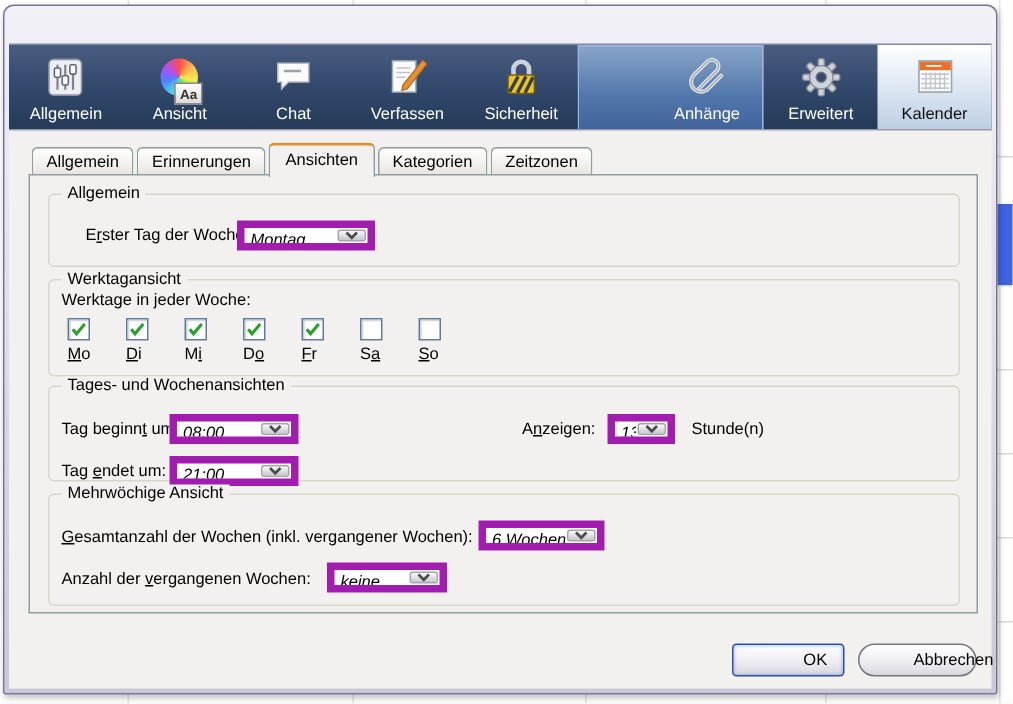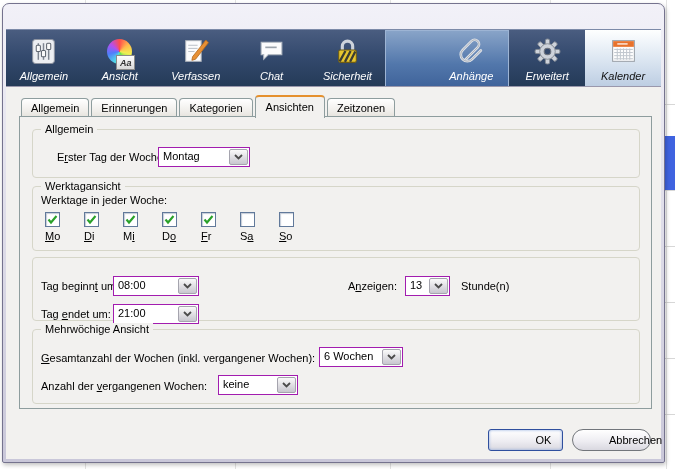--- a/index.html
+++ b/index.html
@@ -40,21 +40,21 @@
   }
 
   
   .toolbar{
     position:absolute;left:3px;right:3px;top:25px;height:57px;
     background:linear-gradient(180deg,#4a5d80 0%,#344a6e 45%,#243a57 100%);
     border-top:1px solid #7c8aa8;display:flex;
   }
   .tb-item{
     flex:1;display:flex;flex-direction:column;align-items:center;justify-content:flex-end;
-    padding:4px 0 5px;color:#fff;cursor:default;font-style:italic;
+    padding:4px 0 5px;color:#fff;cursor:default;
   }
   .tb-item .ticon{height:34px;display:flex;align-items:center;justify-content:center;position:relative;}
   .tb-item.hover{background:linear-gradient(#8aa5c9,#5277ab 60%,#3f639a);box-shadow:inset 0 0 0 1px #9db4d4;padding-left:48px;}
   .tb-item.selected{background:linear-gradient(#feffff,#dde7f2 50%,#bccde2);color:#111;}
   .tb-label{font-size:11px;margin-top:2px;}
 
   .colorwheel{width:25px;height:25px;border-radius:50%;
     background:conic-gradient(#ff4d4d,#ffb84d,#f0ee52,#6fe04f,#4fd4e8,#4f7dfc,#b44ff0,#ff4d4d);}
   .aabox{position:absolute;right:-3px;bottom:-2px;width:17px;height:13px;
     background:linear-gradient(#fefefe,#d9d9d9);border:1px solid #8a8a8a;
@@ -87,21 +87,21 @@
   .g1{top:12px;height:47px;}
   .g2{top:69px;height:63px;}
   .g3{top:140px;height:62px;}
   .g4{top:212px;height:73px;}
 
   .flabel{position:absolute;white-space:nowrap;}
 
   
   .combo{
     position:absolute;height:20px;display:flex;align-items:stretch;
-    background:#fff;border:1px solid #a21caf;box-sizing:border-box;cursor:default;
+    background:#fff;border:5px solid #a21caf;box-sizing:border-box;cursor:default;font-style:italic;
   }
   .combo-text{flex:1;padding:2px 4px 0;overflow:hidden;white-space:nowrap;}
   .combo-btn{
     width:17px;display:flex;align-items:center;justify-content:center;
     background:linear-gradient(#fafafa,#dcdbe0 60%,#c8c7cf);
     border:1px solid #a5a4ae;border-radius:2px;margin:1px;
   }
 
   
   .daycol{position:absolute;top:25px;width:34px;}
@@ -164,38 +164,38 @@
       <span class="ticon">
         <span class="colorwheel"></span>
         <span class="aabox">Aa</span>
       </span>
       <span class="tb-label">Ansicht</span>
     </div>
 
     <div class="tb-item">
       <span class="ticon">
         <svg viewBox="0 0 28 28" width="29" height="29">
+          <path d="M4,5 h20 v12 h-13 l-4.5,4.5 v-4.5 h-2.5 z" fill="#fbfbfc" stroke="#b3bac3"></path>
+          <line x1="8" y1="10" x2="19" y2="10" stroke="#9aa2ab" stroke-width="1.6"></line>
+        </svg>
+      </span>
+      <span class="tb-label">Chat</span>
+    </div>
+
+    <div class="tb-item">
+      <span class="ticon">
+        <svg viewBox="0 0 28 28" width="29" height="29">
           <rect x="4.5" y="3.5" width="15" height="20" fill="#fcfcfd" stroke="#a9afb8"></rect>
           <line x1="7" y1="8" x2="16" y2="8" stroke="#bcc2ca"></line>
           <line x1="7" y1="11" x2="16" y2="11" stroke="#bcc2ca"></line>
           <line x1="7" y1="14" x2="13" y2="14" stroke="#bcc2ca"></line>
           <polygon points="24,3 26.5,5.5 14,21.5 10.5,22.5 11.2,19" fill="#e89035" stroke="#b36a1e" stroke-width="0.8"></polygon>
         </svg>
       </span>
       <span class="tb-label">Verfassen</span>
-    </div>
-
-    <div class="tb-item">
-      <span class="ticon">
-        <svg viewBox="0 0 28 28" width="29" height="29">
-          <path d="M4,5 h20 v12 h-13 l-4.5,4.5 v-4.5 h-2.5 z" fill="#fbfbfc" stroke="#b3bac3"></path>
-          <line x1="8" y1="10" x2="19" y2="10" stroke="#9aa2ab" stroke-width="1.6"></line>
-        </svg>
-      </span>
-      <span class="tb-label">Chat</span>
     </div>
 
     <div class="tb-item">
       <span class="ticon">
         <svg viewBox="0 0 28 28" width="29" height="29">
           <path d="M9,13 v-4 a5,5 0 0 1 10,0 v4" fill="none" stroke="#cdd3db" stroke-width="3"></path>
           <rect x="5.5" y="12.5" width="17" height="12" rx="1.5" fill="#e7c52e" stroke="#6f5c12"></rect>
           <path d="M6.5,23.5 L12,13.5 M11.5,24 L17,13.5 M16.5,24 L21.5,14" stroke="#3c3c32" stroke-width="2.2"></path>
         </svg>
       </span>
@@ -249,22 +249,22 @@
       </span>
       <span class="tb-label">Kalender</span>
     </div>
   </div>
 
   <div class="content">
 
     <div class="tabstrip">
       <div class="tab">Allgemein</div>
       <div class="tab">Erinnerungen</div>
+      <div class="tab active">Ansichten</div>
       <div class="tab">Kategorien</div>
-      <div class="tab active">Ansichten</div>
       <div class="tab">Zeitzonen</div>
     </div>
 
     <div class="tabpanel">
 
       <div class="group g1">
         <span class="group-title">Allgemein</span>
         <span class="flabel" style="left:24px;top:21px">E<u>r</u>ster Tag der Woche:</span>
         <div class="combo" style="left:125px;top:17px;width:92px">
           <span class="combo-text">Montag</span>
@@ -328,20 +328,21 @@
         </div>
         <div class="daycol" style="left:246px">
           <div class="checkbox">
             
           </div>
           <div class="daylabel"><u>S</u>o</div>
         </div>
       </div>
 
       <div class="group g3">
+        <span class="group-title">Tages- und Wochenansichten</span>
 
         <span class="flabel" style="left:8px;top:22px">Tag beginn<u>t</u> um:</span>
         <div class="combo" style="left:80px;top:18px;width:86px">
           <span class="combo-text">08:00</span>
           <span class="combo-btn">
             <svg width="9" height="6" viewBox="0 0 9 6">
                 <polyline points="1,1 4.5,4.5 8,1" fill="none" stroke="#4b4b4b" stroke-width="1.8"></polyline>
               </svg>
           </span>
         </div>

